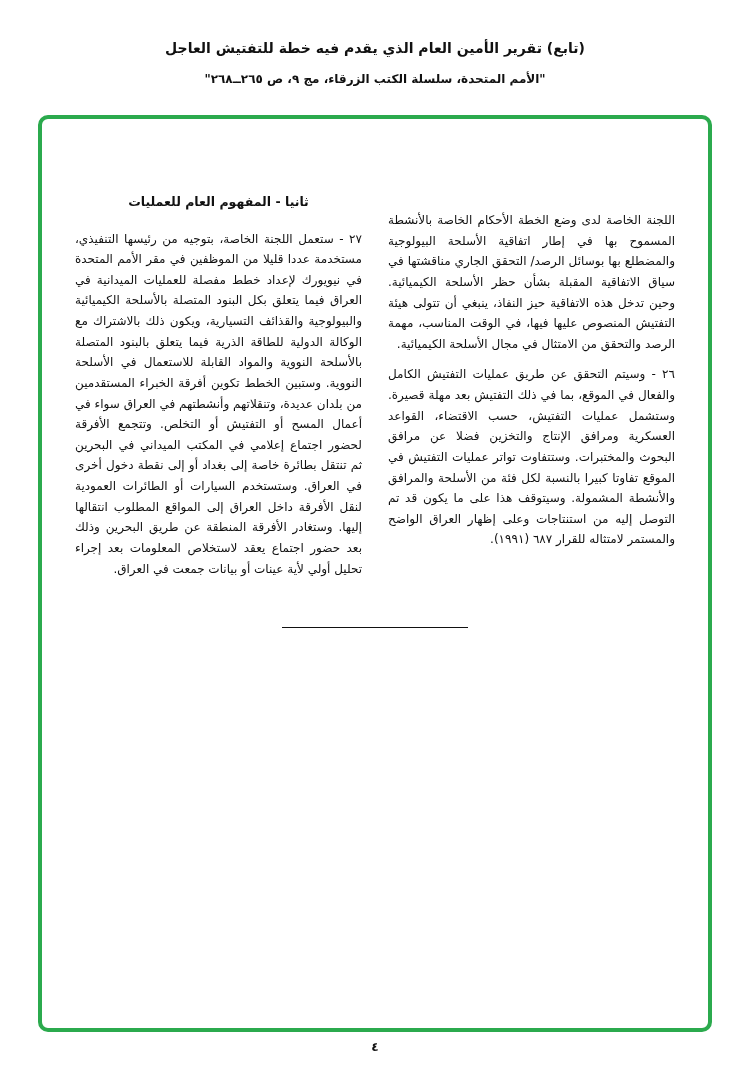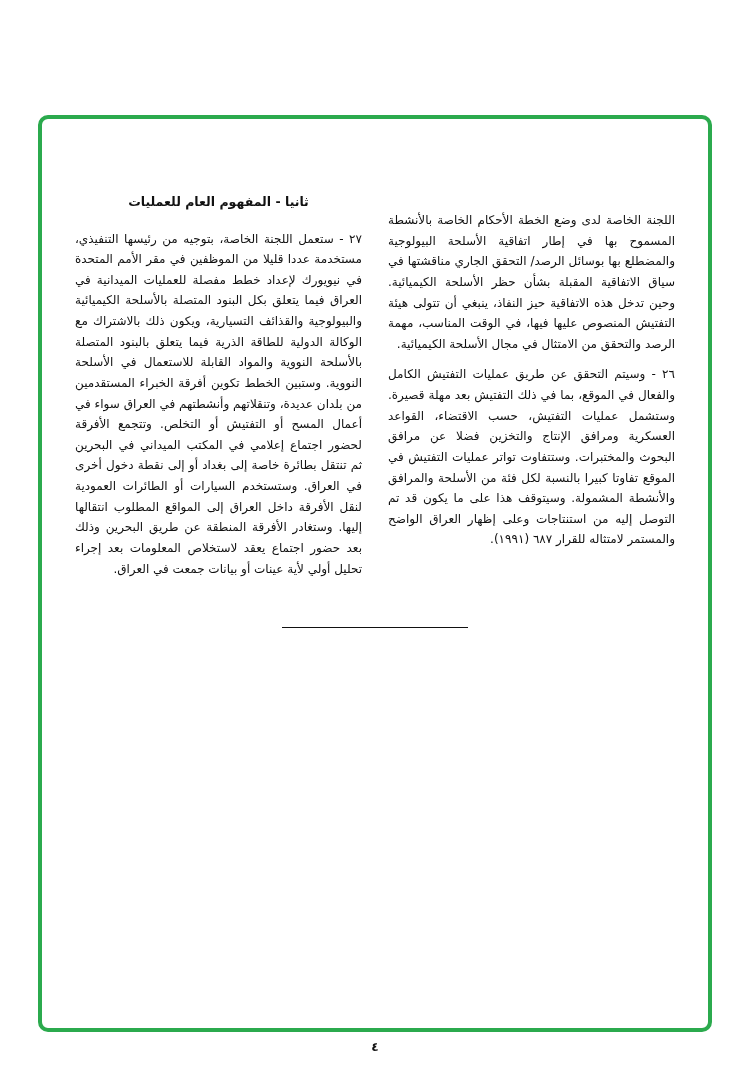--- a/index.html
+++ b/index.html
@@ -86,20 +86,24 @@
     text-align: center;
     font-size: 12px;
     font-weight: bold;
   }
 </style>
 </head>
 <body>
 
 <div class="page">
 
+  <header class="doc-header">
+    <div class="h1">(تابع) تقرير الأمين العام الذي يقدم فيه خطة للتفتيش العاجل</div>
+    <div class="h2">"الأمم المتحدة، سلسلة الكتب الزرقاء، مج ٩، ص ٢٦٥ــ٢٦٨"</div>
+  </header>
 
   <div class="green-box">
     <div class="columns">
 
       <div class="col col-right">
         <p>اللجنة الخاصة لدى وضع الخطة الأحكام الخاصة بالأنشطة المسموح بها في إطار اتفاقية الأسلحة البيولوجية والمضطلع بها بوسائل الرصد/ التحقق الجاري مناقشتها في سياق الاتفاقية المقبلة بشأن حظر الأسلحة الكيميائية. وحين تدخل هذه الاتفاقية حيز النفاذ، ينبغي أن تتولى هيئة التفتيش المنصوص عليها فيها، في الوقت المناسب، مهمة الرصد والتحقق من الامتثال في مجال الأسلحة الكيميائية.</p>
         <p>٢٦ -   وسيتم التحقق عن طريق عمليات التفتيش الكامل والفعال في الموقع، بما في ذلك التفتيش بعد مهلة قصيرة. وستشمل عمليات التفتيش، حسب الاقتضاء، القواعد العسكرية ومرافق الإنتاج والتخزين فضلا عن مرافق البحوث والمختبرات. وستتفاوت تواتر عمليات التفتيش في الموقع تفاوتا كبيرا بالنسبة لكل فئة من الأسلحة والمرافق والأنشطة المشمولة. وسيتوقف هذا على ما يكون قد تم التوصل إليه من استنتاجات وعلى إظهار العراق الواضح والمستمر لامتثاله للقرار ٦٨٧ (١٩٩١).</p>
       </div>
 
       <div class="col col-left">

